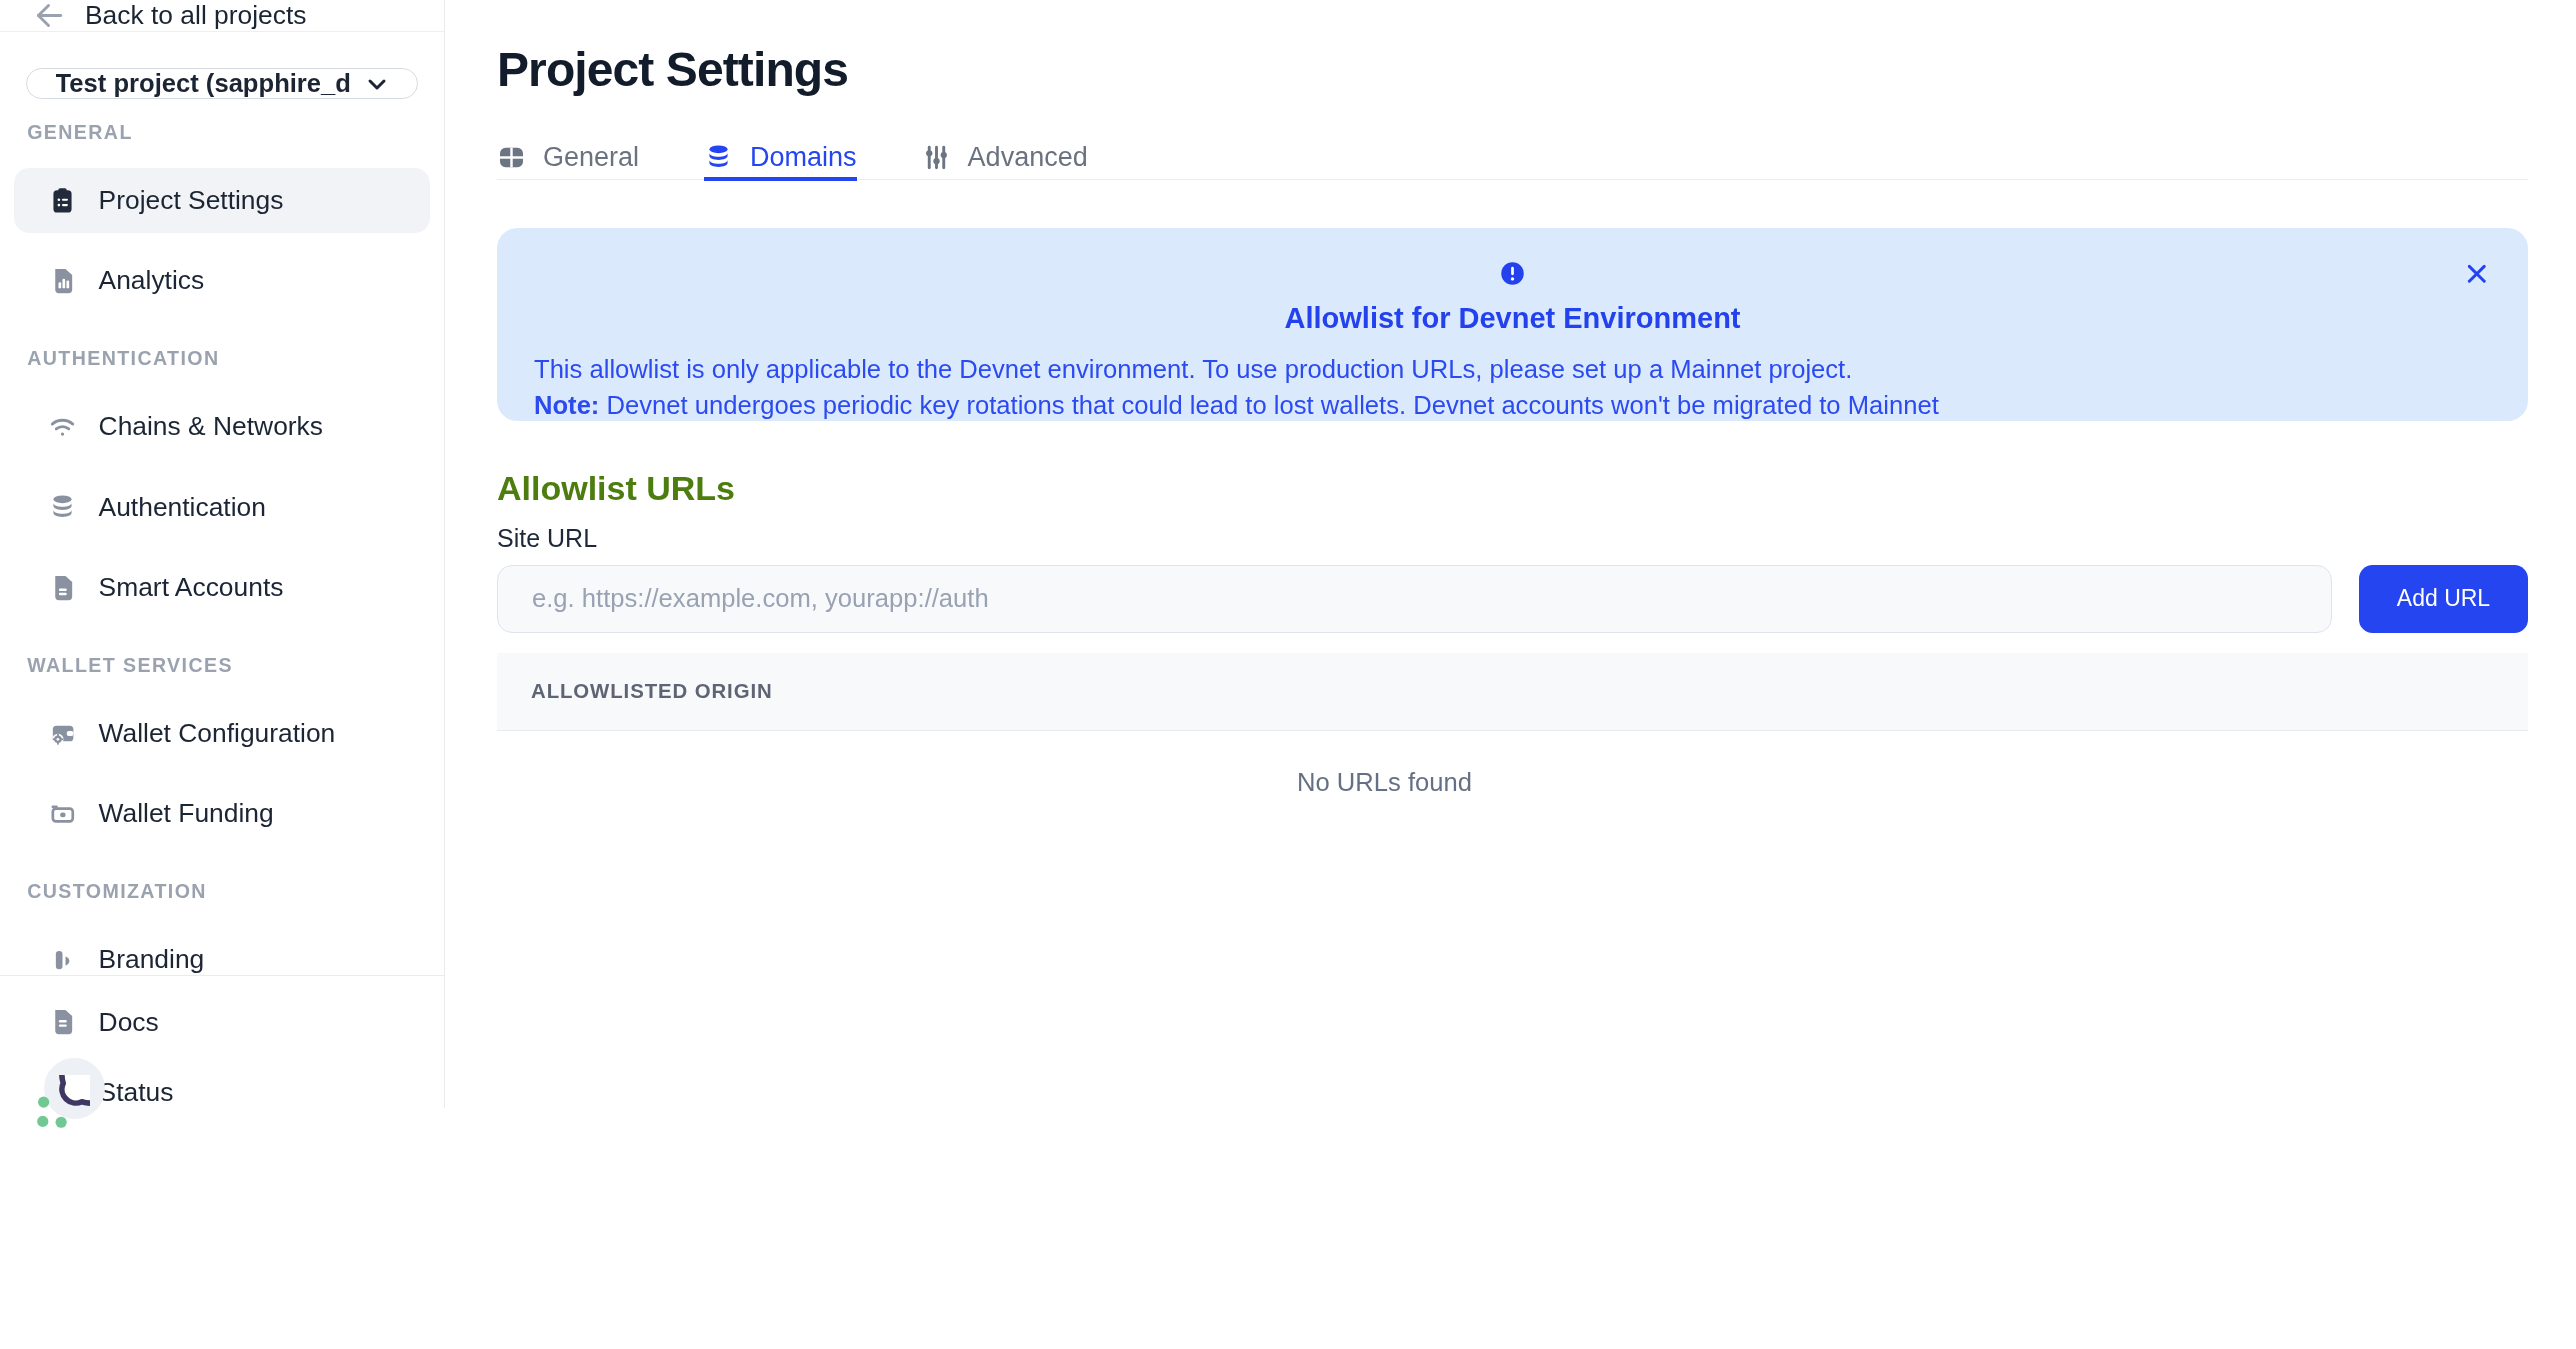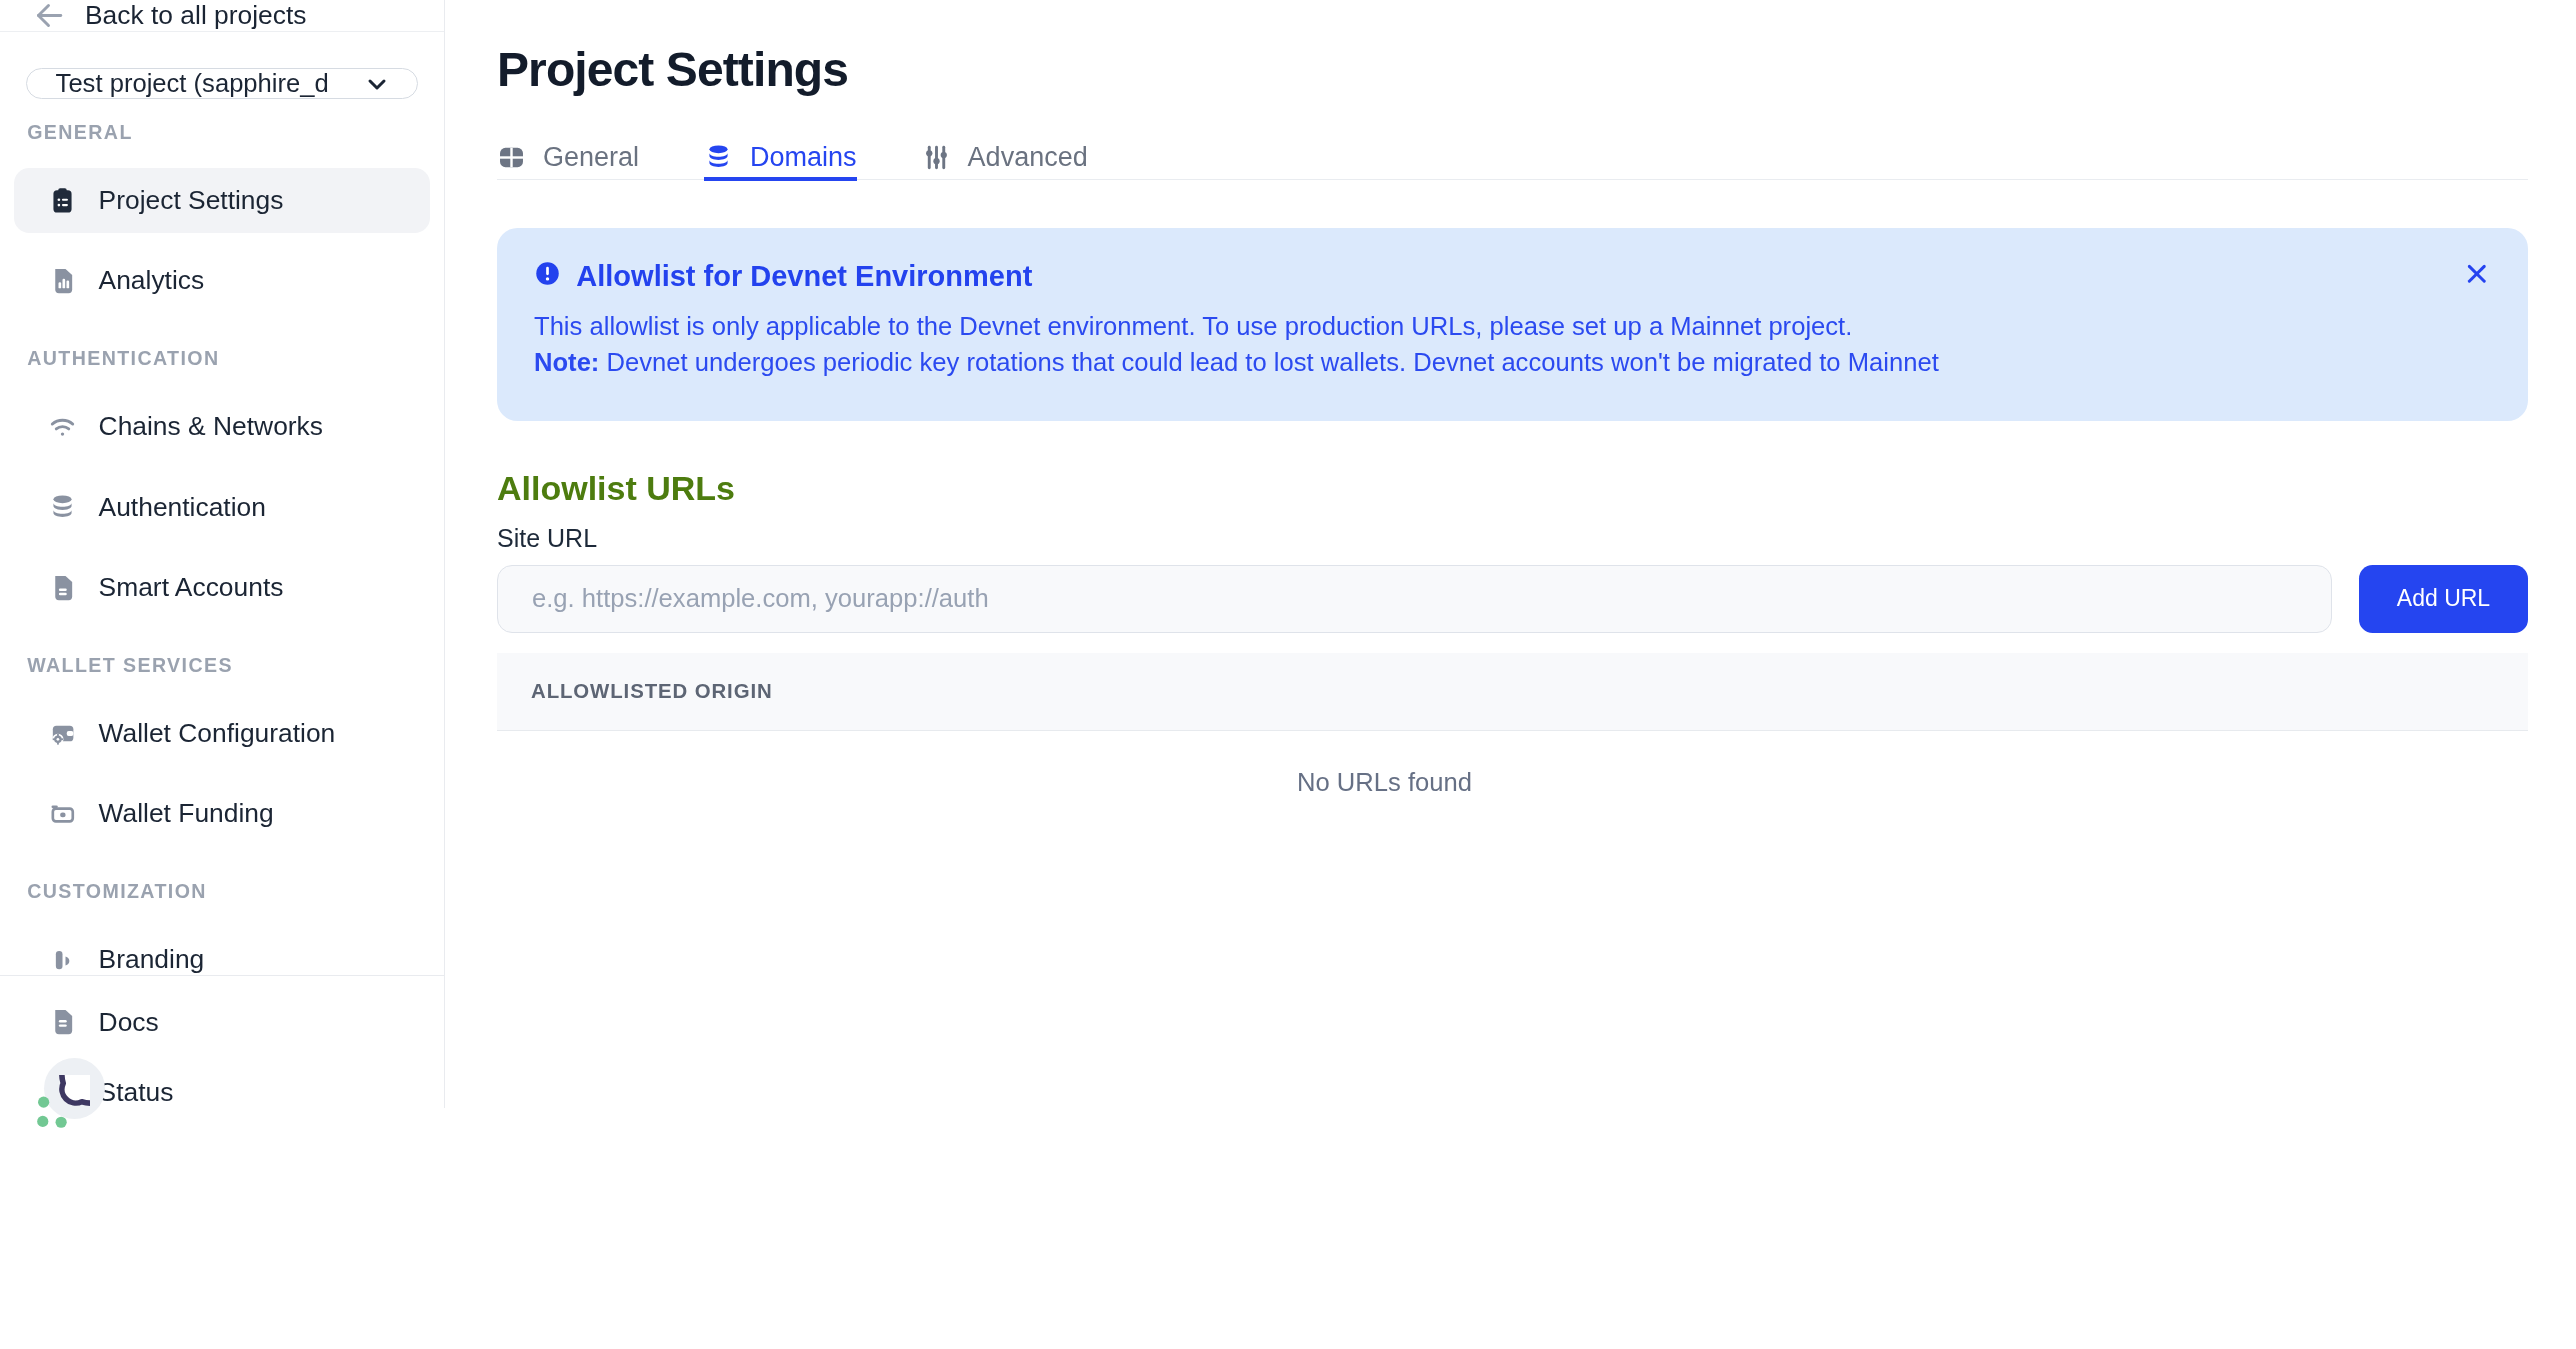--- a/index.html
+++ b/index.html
@@ -6,21 +6,21 @@
   html,body { width:2576px; height:1349px; overflow:hidden; background:#ffffff;
               font-family:"Liberation Sans", sans-serif; color:#1b2534; }
 
   
   .sidebar { position:absolute; left:0; top:0; width:445px; height:1108px;
              background:#fff; border-right:1.7px solid #e9ebef; display:flex; flex-direction:column; }
   .side-head { height:124px; border-bottom:1.7px solid #edeff2; display:flex; align-items:center; padding:0 34px; gap:22px; cursor:pointer; }
   .side-head .back-label { font-size:26.4px; font-weight:500; color:#1a2433; }
   .proj-select { margin:36px 25.6px 0 25.6px; height:72px; border:1.7px solid #d6dbe2; border-radius:19px;
                  display:flex; align-items:center; justify-content:space-between; padding:0 25.6px 0 29px;
-                 background:#fff; cursor:pointer; }
+                 background:#fff; cursor:pointer;font-weight:bold; }
   .proj-select .val { font-size:25.6px; color:#1b2534; white-space:nowrap; overflow:hidden; max-width:307px; }
   .nav { flex:0 0 auto; height:876px; overflow:hidden; padding:20.4px 13.6px 0 13.6px; }
   .sec-label { font-size:19.6px; font-weight:700; letter-spacing:1.4px; color:#9aa2af; padding-left:13.6px;
                margin:34px 0 24px 0; text-transform:uppercase; }
   .sec-label.first { margin-top:1.7px; }
   .nav-item { height:65px; border-radius:15.3px; display:flex; align-items:center; gap:22px;
               padding-left:34px; margin-bottom:15.3px; cursor:pointer; }
   .nav-item.active { background:#f2f3f6; }
   .nav-item .lbl { font-size:26.4px; font-weight:500; color:#1b2534; }
   .side-foot { border-top:1.7px solid #e9ebef; margin-top:auto; padding:31px 13.6px 0 13.6px; position:relative; flex:1; }
@@ -35,21 +35,21 @@
   .main { position:absolute; left:446px; top:0; right:0; bottom:0; padding:31px 48px 0 51px; background:#fff; }
   .page-title { font-size:48px; line-height:58px; font-weight:700; color:#131c2b; letter-spacing:-0.9px; margin-top:10.2px; }
   .tabs { display:flex; gap:65px; margin-top:39px; border-bottom:1.7px solid #e9ecf0; }
   .tab { display:flex; align-items:center; gap:17px; height:41px; font-size:27px; font-weight:500;
          color:#6a7280; position:relative; cursor:pointer; padding-bottom:1.7px; }
   .tab.active { color:#2545f0;justify-content:center; }
   .tab.active::after { content:""; position:absolute; left:0; right:0; bottom:-1.7px; height:3.4px; background:#2545f0; }
 
   .banner { margin-top:48px; height:193px; background:#dbe9fc; border-radius:20.4px; position:relative;
             padding:32px 37px 0 37px; }
-  .banner-title-row { display:flex; gap:15.3px; }
+  .banner-title-row { display:flex; align-items:center; gap:15.3px;flex-direction:column; }
   .banner-title { font-size:29px; font-weight:600; color:#2342ee; }
   .banner-body { margin-top:15.3px; font-size:25.6px; line-height:36px; color:#2b4af0; }
   .banner-close { position:absolute; top:29px; right:34px; width:34px; height:34px; display:flex;
                   align-items:center; justify-content:center; cursor:pointer; }
 
   .h2 { margin-top:46px; font-size:34px; line-height:43px; font-weight:700; color:#4d7c0f; }
   .field-label { margin-top:13.6px; font-size:25px; line-height:29px; color:#1d2939; }
   .url-row { margin-top:12px; display:flex; gap:27px; }
   .url-input { flex:1; height:68px; border:1.7px solid #dfe3ea; background:#f8f9fb; border-radius:15px;
                padding:0 34px; font-size:25.6px; color:#1b2534; font-family:"Liberation Sans",sans-serif; outline:none; }

